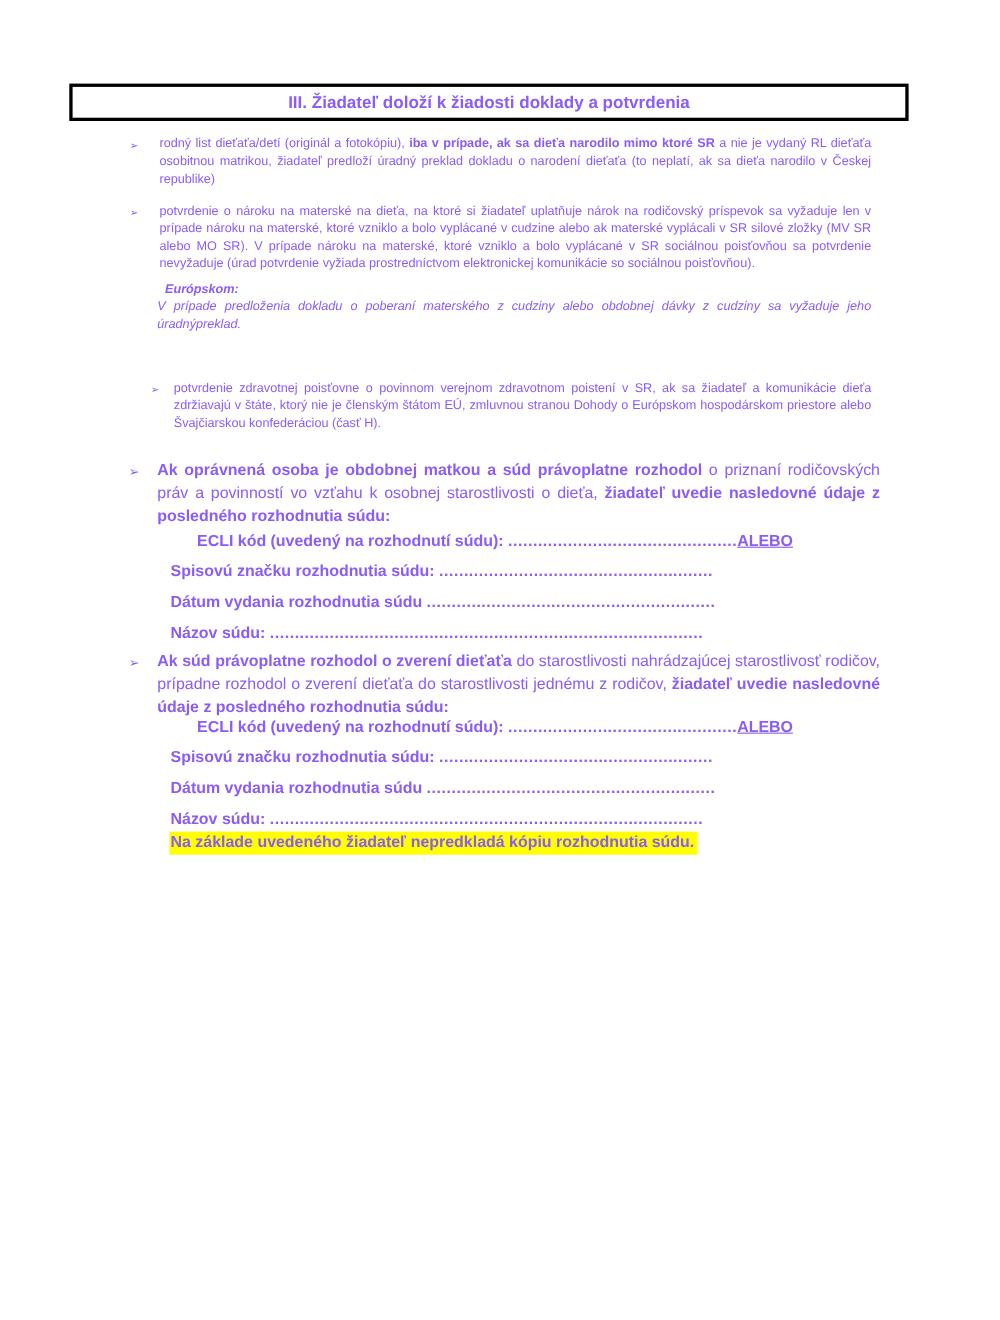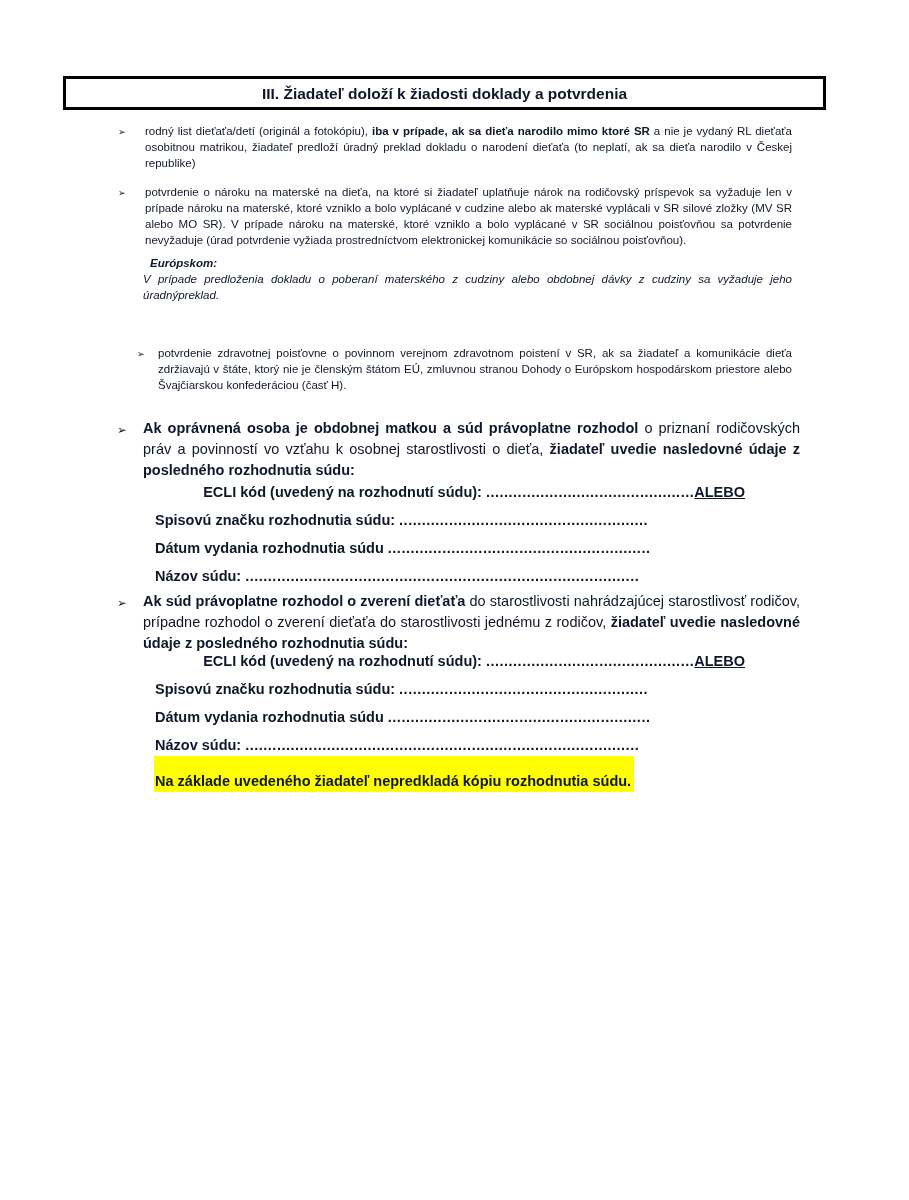--- a/index.html
+++ b/index.html
@@ -1,45 +1,45 @@
 <!DOCTYPE html>
 <html lang="sk"><head>
 <meta charset="utf-8">
 <style>
   html,body { margin:0; padding:0; background:#ffffff; }
   .page {
     position:relative; width:909px; height:1200px; background:#ffffff;
-    font-family:"Liberation Sans","DejaVu Sans",sans-serif; color:#0f172a;
+    font-family:"Liberation Sans","DejaVu Sans",sans-serif; color:#8b5cf6;
     overflow:hidden;
   }
   .title-box {
     position:absolute; left:63px; top:76px; width:763px; box-sizing:border-box;
     border:3px solid #000; text-align:center;
     font-weight:bold; font-size:15.5px; line-height:17px;
     padding:6px 4px 5px 4px;
   }
   .bullet { position:absolute; display:flex; align-items:flex-start; }
   .bullet .marker { flex:0 0 auto; font-size:0.8em; line-height:inherit; padding-top:1px; }
   .bullet .btext { flex:1 1 auto; text-align:justify; }
   .small { font-size:11.5px; line-height:16px; }
   .big   { font-size:14.5px; line-height:21px; }
   .bold  { font-weight:bold; }
   .note  { position:absolute; font-size:11.5px; line-height:16px; font-style:italic; }
   .note .note-label { display:block; font-weight:bold; margin-left:7px; }
   .note .note-body  { text-align:justify; }
   .fields { position:absolute; width:590px; font-size:14.5px; font-weight:bold; }
   .field-row { height:28px; white-space:nowrap; overflow:hidden; }
-  .field-row.with-alebo { display:flex; justify-content:flex-end; }
+  .field-row.with-alebo { display:flex; justify-content:center; }
   .field-row .line { display:inline-block; max-width:500px; overflow:hidden; white-space:nowrap; }
   .dots { margin-left:4px; letter-spacing:0.5px; }
   .alebo { text-decoration:underline; flex:0 0 auto; }
   .hl {
     position:absolute; left:154px; top:756px;
     font-size:14.5px; font-weight:bold; line-height:19px;
-    background:#ffff00; padding:16px 3px 1px 1px;
+    background:#ffff00; padding:1px 3px 1px 1px;
   }
 </style>
 </head>
 <body>
 
 <div class="page">
 
   <div class="title-box">
     <span>III. Žiadateľ doloží k žiadosti doklady a potvrdenia</span>
   </div>

